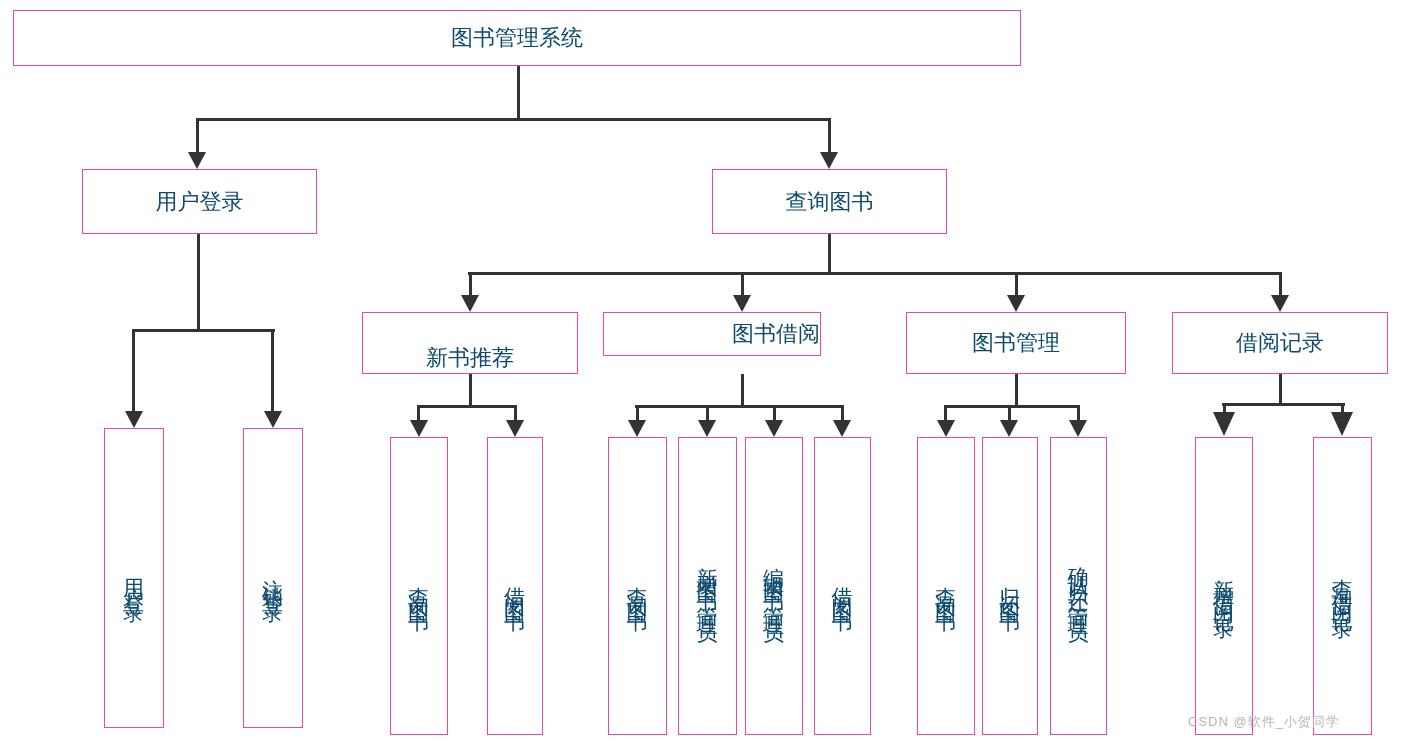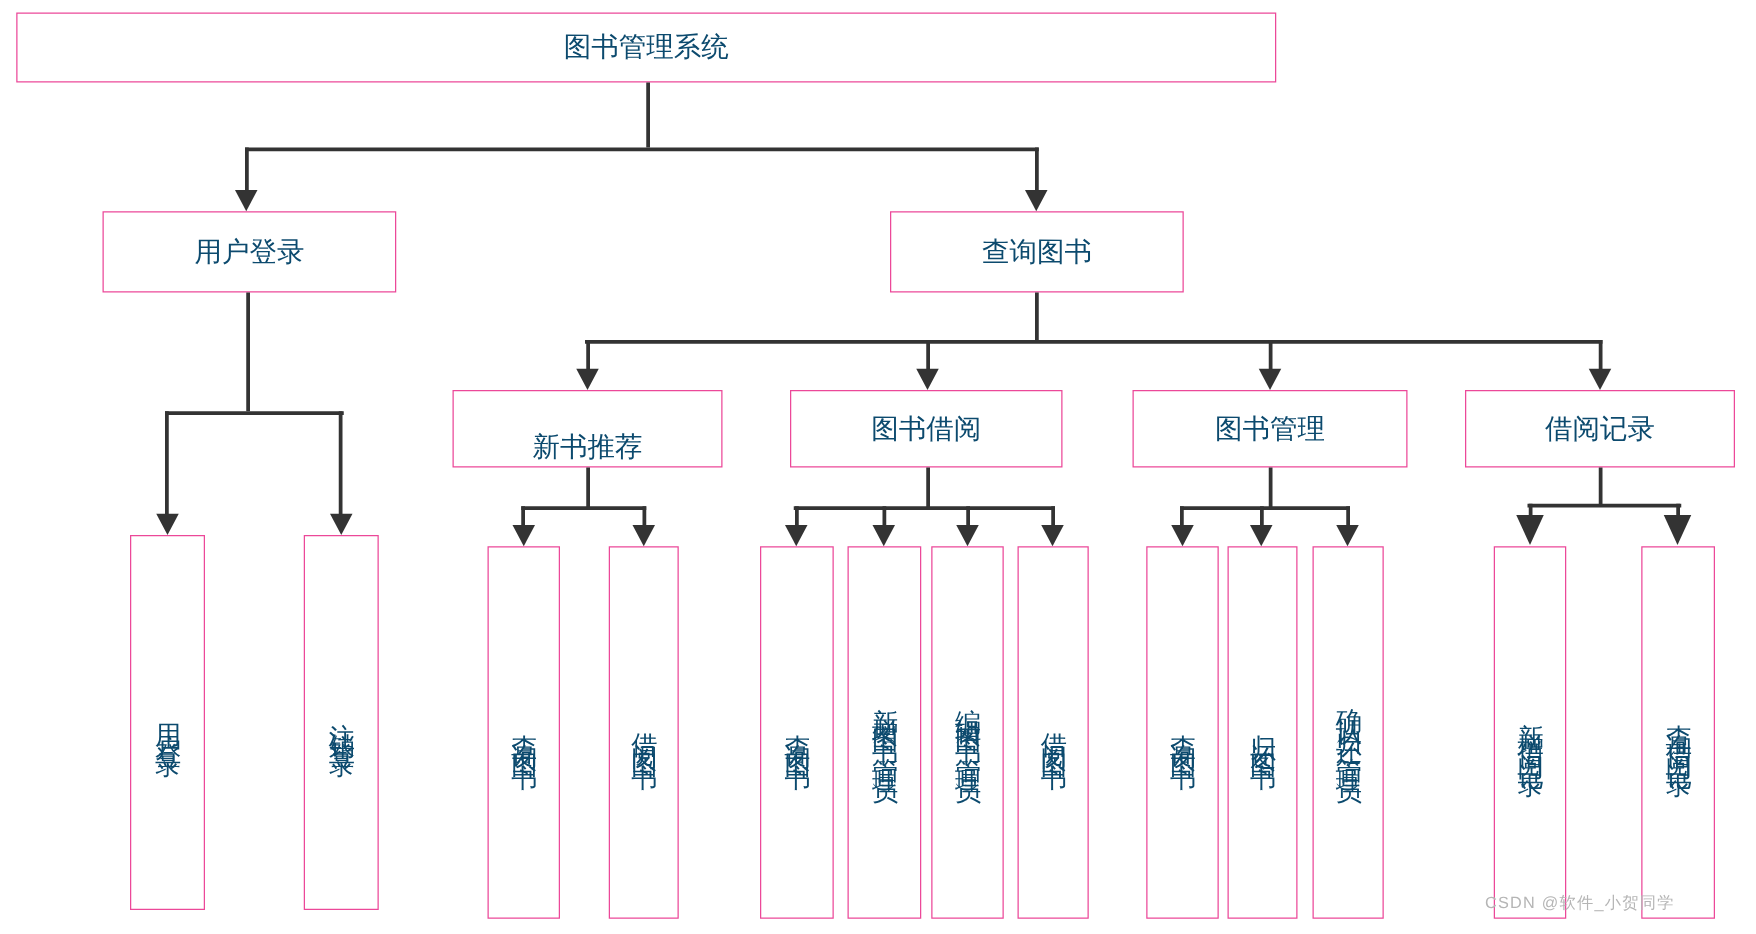--- a/index.html
+++ b/index.html
@@ -44,21 +44,21 @@
   </div>
 
   <div class="box" style="left:712px;top:169px;width:235px;height:65px;">
     <span>查询图书</span>
   </div>
 
   <div class="box" style="left:362px;top:312px;width:216px;height:62px;align-items:flex-end;">
     <span>新书推荐</span>
   </div>
 
-  <div class="box" style="left:632px;top:312px;width:218px;height:62px;">
+  <div class="box" style="left:603px;top:312px;width:218px;height:44px;justify-content:flex-end;">
     <span>图书借阅</span>
   </div>
 
   <div class="box" style="left:906px;top:312px;width:220px;height:62px;">
     <span>图书管理</span>
   </div>
 
   <div class="box" style="left:1172px;top:312px;width:216px;height:62px;">
     <span>借阅记录</span>
   </div>

